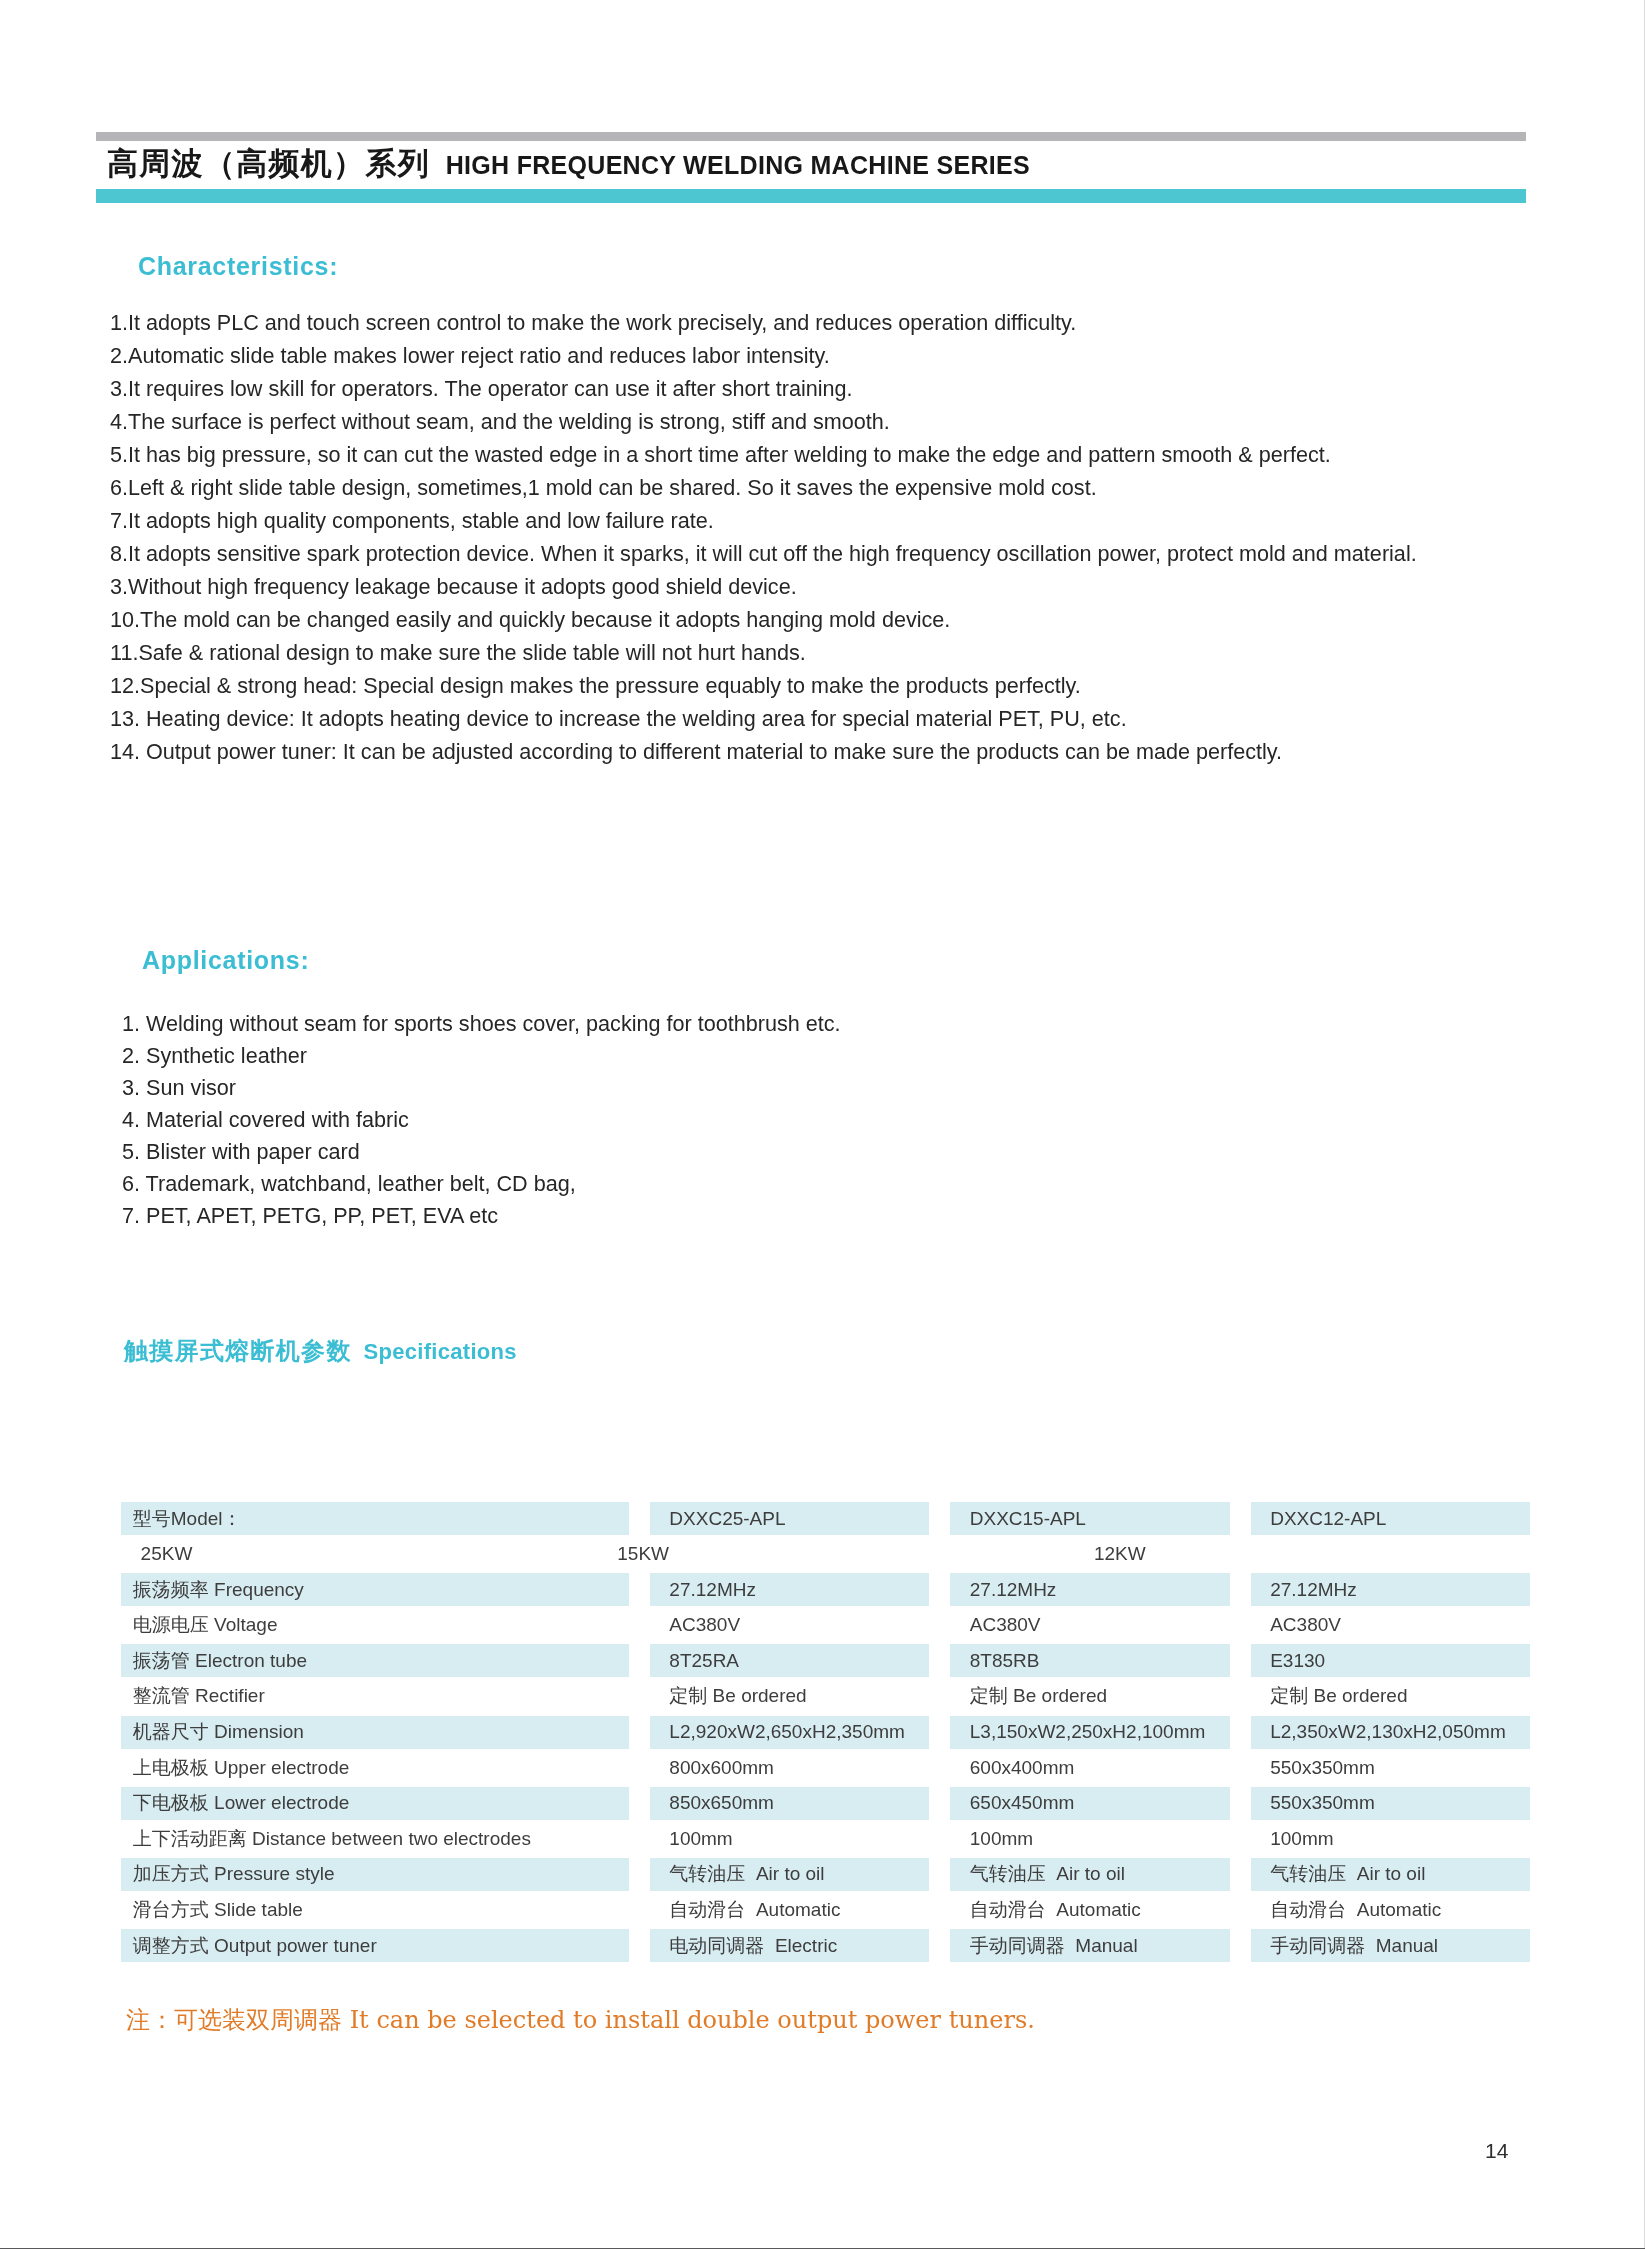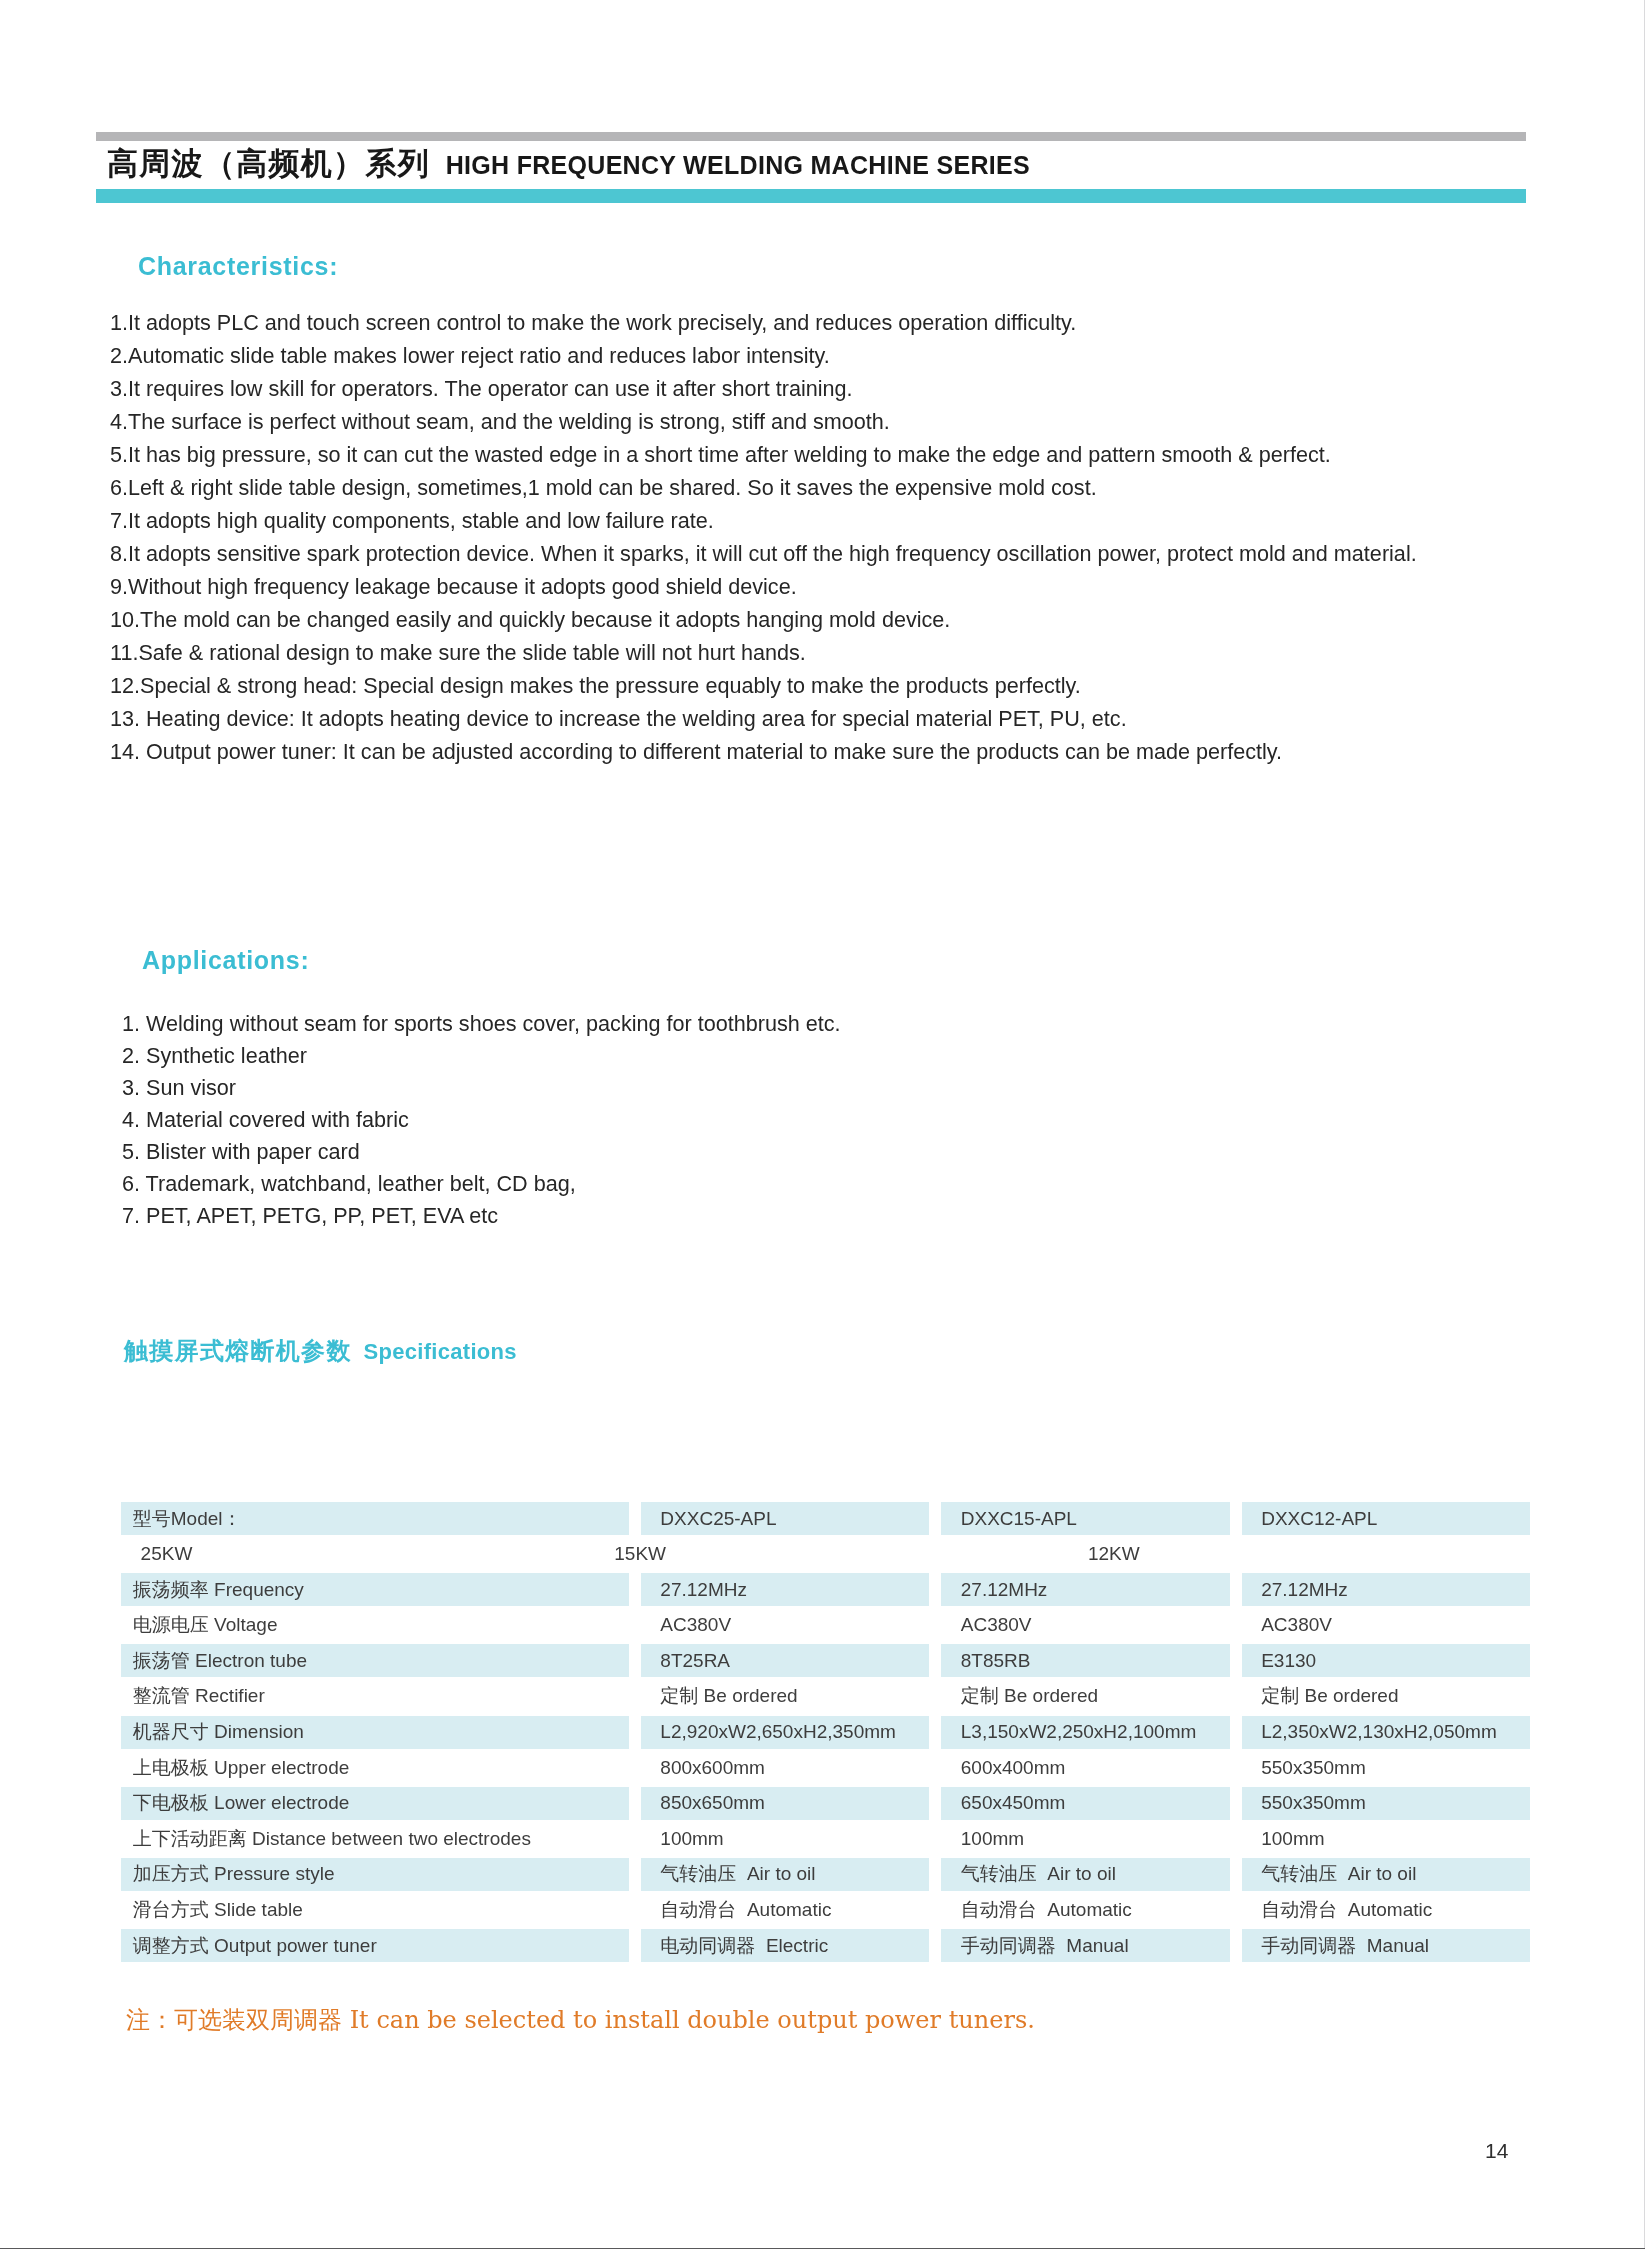--- a/index.html
+++ b/index.html
@@ -20,21 +20,21 @@
   .app-head{left:122px;top:946px;}
   
   .textlist{font-size:21.6px;line-height:33px;color:#262626;}
   .char-list{left:110px;top:306px;width:1349px;}
   .app-list{left:122px;top:1008px;width:1309px;line-height:32px;}
   
   .spec-head{left:124px;top:1335px;display:flex;align-items:baseline;gap:11.8px;white-space:nowrap;}
   .spec-head-cn{font-size:24px;font-weight:bold;color:var(--head-cyan,#45c3d6);letter-spacing:1.3px;}
   .spec-head-en{font-size:22px;font-weight:bold;color:var(--head-cyan,#45c3d6);letter-spacing:0.3px;}
   .spec-table{left:121px;top:1502px;width:1409px;display:flex;flex-direction:column;}
-  .trow{display:flex;gap:12px;height:33px;margin-bottom:2.6px;}
+  .trow{display:flex;gap:21px;height:33px;margin-bottom:2.6px;}
   .trow.cyan .tcell{background:var(--row-cyan,#d8edf2);}
   .trow.white .tcell{background:#ffffff;}
   .tcell{display:flex;align-items:center;font-size:19px;color:#3d3d3d;white-space:pre;overflow:hidden;}
   .tcell.label{flex:0 0 35.2%;padding-left:11.8px;}
   .tcell.val{flex:1 1 0;padding-left:19.6px;}
   
   .note{left:126px;top:2004px;font-family:"DejaVu Serif",serif;font-size:24px;color:var(--note-orange,#e07b28);white-space:nowrap;}
   .page-num{left:1485px;top:2139px;font-size:21px;color:#2f2f2f;}
   .edge-right{right:0;top:0;width:1.3px;height:100%;background:#dadadc;}
   .edge-bottom{left:0;bottom:0;width:100%;height:2px;background:#59595b;}
@@ -55,21 +55,21 @@
 
 <div class="abs textlist char-list">
     <div>1.It adopts PLC and touch screen control to make the work precisely, and reduces operation difficulty.</div>
     <div>2.Automatic slide table makes lower reject ratio and reduces labor intensity.</div>
     <div>3.It requires low skill for operators. The operator can use it after short training.</div>
     <div>4.The surface is perfect without seam, and the welding is strong, stiff and smooth.</div>
     <div>5.It has big pressure, so it can cut the wasted edge in a short time after welding to make the edge and pattern smooth &amp; perfect.</div>
     <div>6.Left &amp; right slide table design, sometimes,1 mold can be shared. So it saves the expensive mold cost.</div>
     <div>7.It adopts high quality components, stable and low failure rate.</div>
     <div>8.It adopts sensitive spark protection device. When it sparks, it will cut off the high frequency oscillation power, protect mold and material.</div>
-    <div>9.Without high frequency leakage because it adopts good shield device.</div>
+    <div>3.Without high frequency leakage because it adopts good shield device.</div>
     <div>10.The mold can be changed easily and quickly because it adopts hanging mold device.</div>
     <div>11.Safe &amp; rational design to make sure the slide table will not hurt hands.</div>
     <div>12.Special &amp; strong head: Special design makes the pressure equably to make  the products perfectly.</div>
     <div>13. Heating device: It adopts heating device to increase the welding area for special material PET, PU, etc.</div>
     <div>14. Output power tuner: It can be adjusted according to different material to make sure the products can be made perfectly.</div>
   </div>
 
 <div class="abs sec-head app-head">Applications:</div>
 
 <div class="abs textlist app-list">

